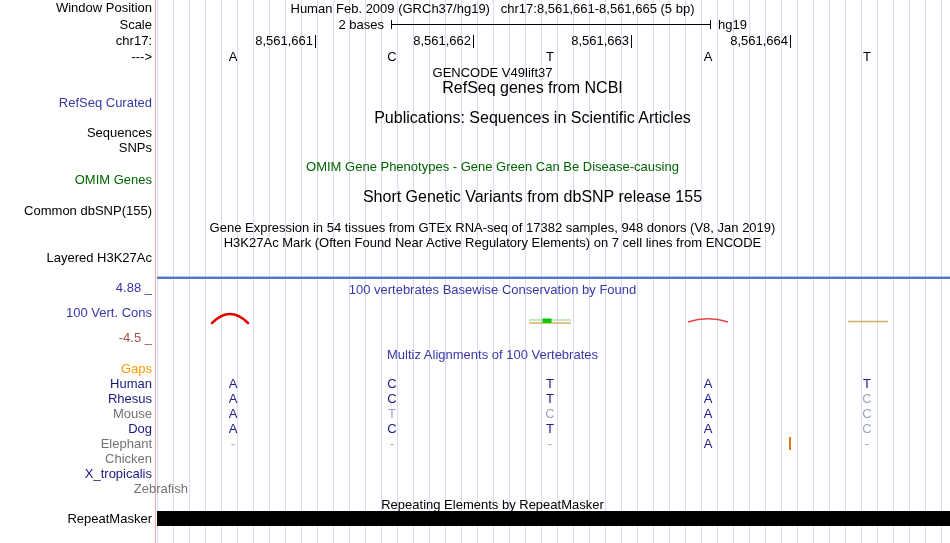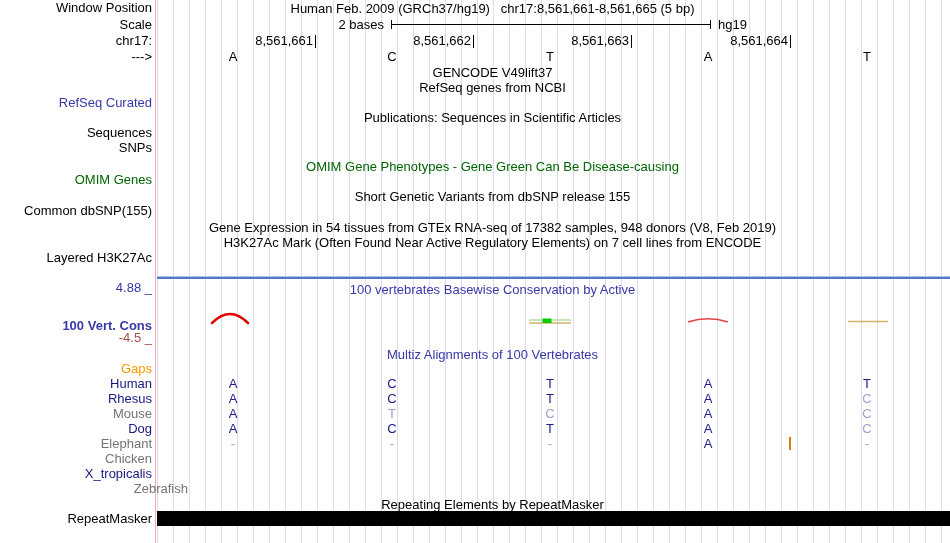--- a/index.html
+++ b/index.html
@@ -11,21 +11,21 @@
   .gridlines{
     position:absolute;left:157px;top:0;width:793px;height:543px;
     background:repeating-linear-gradient(to right,#dcdcf0 0 1px,transparent 1px 16px);
   }
   .leftedge{position:absolute;left:155px;top:0;width:1px;height:543px;background:#f4aaaa;}
 
   .lbl{position:absolute;left:0;width:152px;text-align:right;font-size:13px;
        line-height:14px;white-space:pre;color:#000;}
   .ct{position:absolute;left:157px;width:671px;text-align:center;font-size:13px;
       line-height:14px;white-space:pre;color:#000;}
-  .small{font-size:13px;line-height:12px;}
+  .small{font-size:16px;line-height:12px;margin-left:40px;}
 
   .blue{color:#3838a8;}
   .navy{color:#18187e;}
   .grn{color:#737373;}
   .dkgrn{color:#006400;}
   .org{color:#ff9900;}
   .maroon{color:#a0524a;}
 
   .coord{position:absolute;width:110px;text-align:right;font-size:13px;line-height:14px;}
   .tick{position:absolute;width:1px;height:13px;background:#000;}
@@ -85,30 +85,30 @@
 <div class="ct small" style="top:112px;">Publications: Sequences in Scientific Articles</div>
 <div class="lbl" style="top:126px;">Sequences</div>
 <div class="lbl" style="top:141px;">SNPs</div>
 
 <div class="ct dkgrn" style="top:160px;">OMIM Gene Phenotypes - Gene Green Can Be Disease-causing</div>
 <div class="lbl dkgrn" style="top:173px;">OMIM Genes</div>
 
 <div class="ct small" style="top:191px;">Short Genetic Variants from dbSNP release 155</div>
 <div class="lbl" style="top:204px;">Common dbSNP(155)</div>
 
-<div class="ct" style="top:221px;">Gene Expression in 54 tissues from GTEx RNA-seq of 17382 samples, 948 donors (V8, Feb 2019)</div>
+<div class="ct" style="top:221px;">Gene Expression in 54 tissues from GTEx RNA-seq of 17382 samples, 948 donors (V8, Jan 2019)</div>
 <div class="ct" style="top:236px;">H3K27Ac Mark (Often Found Near Active Regulatory Elements) on 7 cell lines from ENCODE</div>
 <div class="lbl" style="top:251px;">Layered H3K27Ac</div>
 
 <div class="h3k-line-light"></div>
 <div class="h3k-line"></div>
 
 <div class="lbl blue" style="top:281px;">4.88 _</div>
-<div class="ct blue" style="top:283px;">100 vertebrates Basewise Conservation by Active</div>
-<div class="lbl blue" style="top:319px;font-weight:bold;">100 Vert. Cons</div>
+<div class="ct blue" style="top:283px;">100 vertebrates Basewise Conservation by Found</div>
+<div class="lbl blue" style="top:306px;">100 Vert. Cons</div>
 <div class="lbl maroon" style="top:331px;">-4.5 _</div>
 
 <svg class="cons" width="950" height="543">
   <path d="M 212 323 Q 230 305 248 323" fill="none" stroke="#e60000" stroke-width="2.5" stroke-linecap="round"></path>
   <line x1="529" y1="320" x2="571" y2="320" stroke="#b5dda5" stroke-width="1.5"></line>
   <line x1="529" y1="323" x2="571" y2="323" stroke="#c9a953" stroke-width="1.5" opacity="0.85"></line>
   <rect x="542.5" y="318.5" width="9" height="4.5" fill="#00cc00"></rect>
   <path d="M 688 322 Q 708 315.5 728 322" fill="none" stroke="#e64545" stroke-width="1.6"></path>
   <line x1="848" y1="321.5" x2="888" y2="321.5" stroke="#c9a953" stroke-width="1.6" opacity="0.9"></line>
 </svg>

